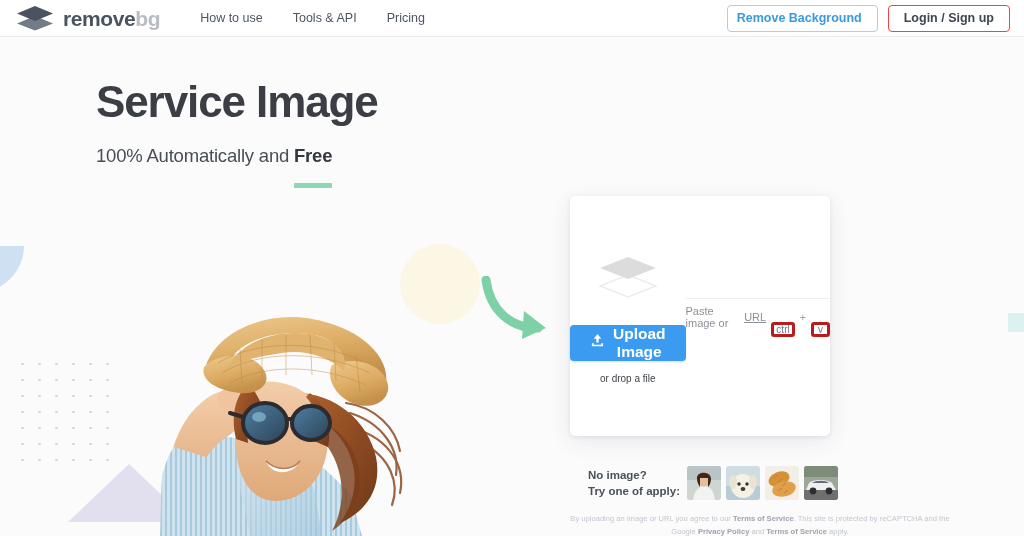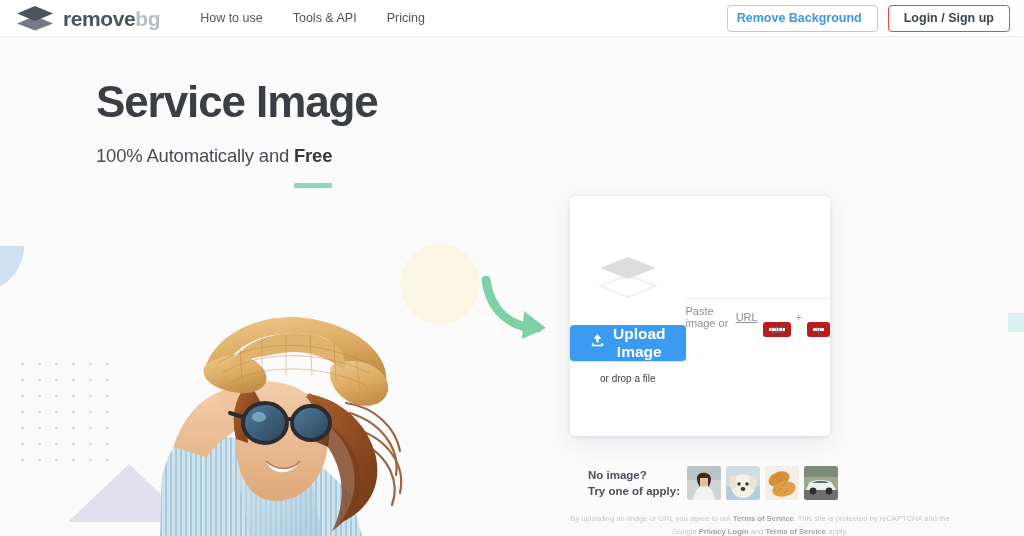--- a/index.html
+++ b/index.html
@@ -163,21 +163,21 @@
     display: flex; align-items: center; justify-content: center;
     gap: 5px;
     font-size: 11px; color: #8b9099;
   }
   .card-footer .url-link {
     color: #8b9099; text-decoration: underline; cursor: pointer;
   }
   .kbd {
     display: inline-flex; align-items: center; justify-content: center;
     min-width: 19px; height: 15px; padding: 0 4px;
-    border: 6px solid #b91c1c; border-radius: 3px;
+    border: 3px solid #b91c1c; border-radius: 3px;
     background: #fff; font-size: 10px; color: #70757e; margin-top: 26px;
   }
   .plus { color: #9aa0a8; font-size: 10.5px; }
 
   
   .samples {
     position: absolute; left: 588px; top: 466px;
     display: flex; align-items: center; gap: 7px; z-index: 20;
   }
   .samples-label {
@@ -415,15 +415,15 @@
           <path d="M2 24 L5 17 C 9 13, 24 13, 28 17 L 32 24 Z" fill="#eeeff0"></path>
           <path d="M8 17 C 12 14, 22 14, 25 17 Z" fill="#5d6d7a"></path>
           <circle cx="9" cy="25" r="3.4" fill="#2e2e30"></circle>
           <circle cx="25" cy="25" r="3.4" fill="#2e2e30"></circle>
         </svg>
       </span>
 
     </div>
   </div>
 
-  <div class="legal"><span>By uploading an image or URL you agree to our </span><b>Terms of Service</b><span>. This site is protected by reCAPTCHA and the Google </span><b>Privacy Login</b><span> and </span><b>Terms of Service</b><span> apply.</span></div>
+  <div class="legal"><span>By uploading an image or URL you agree to our </span><b>Terms of Service</b><span>. This site is protected by reCAPTCHA and the Google </span><b>Privacy Policy</b><span> and </span><b>Terms of Service</b><span> apply.</span></div>
 
 </div>
 
 </body></html>

